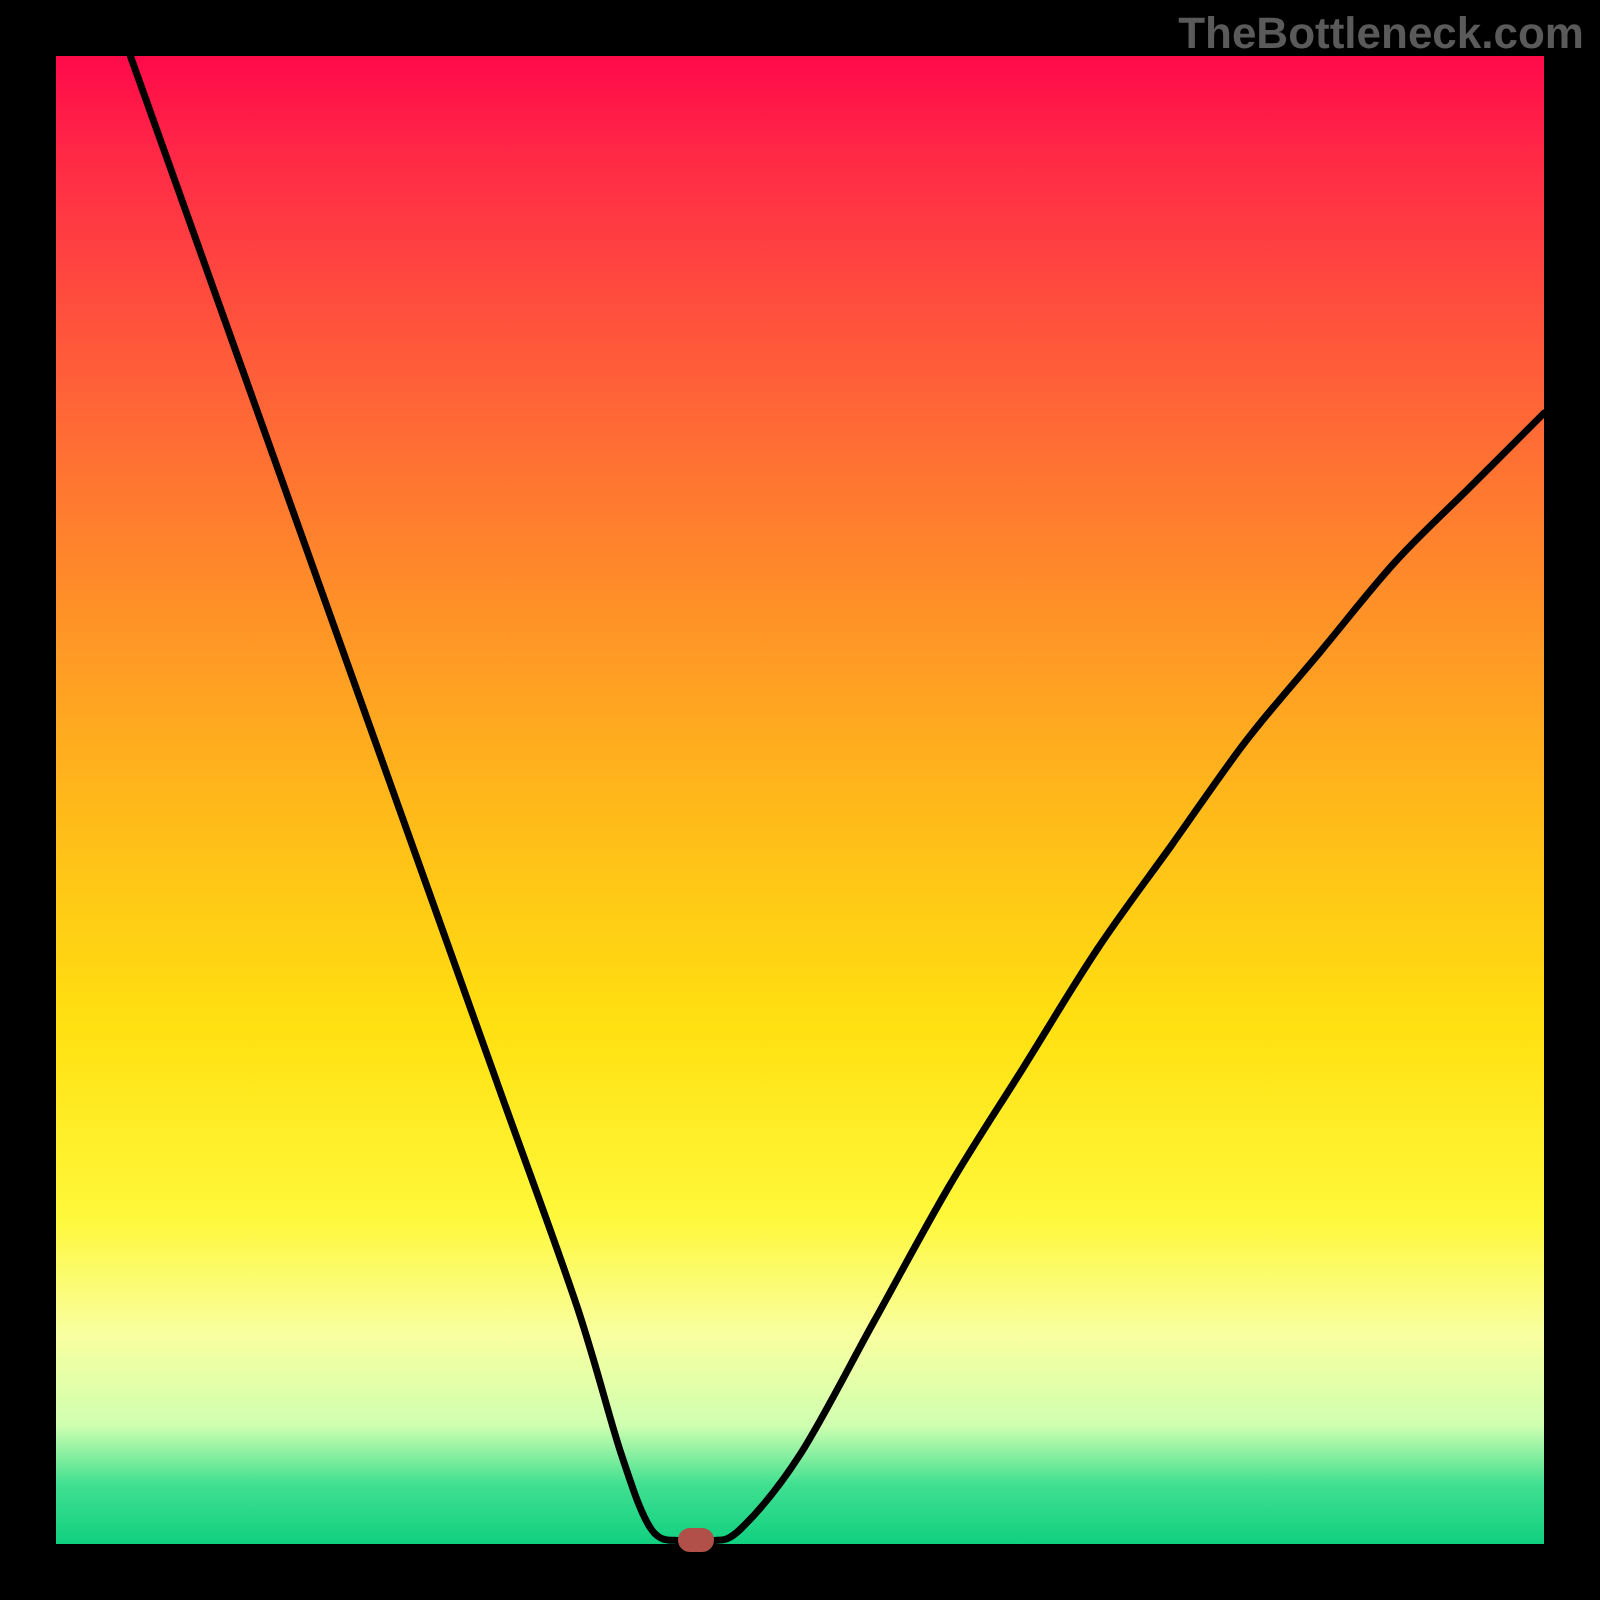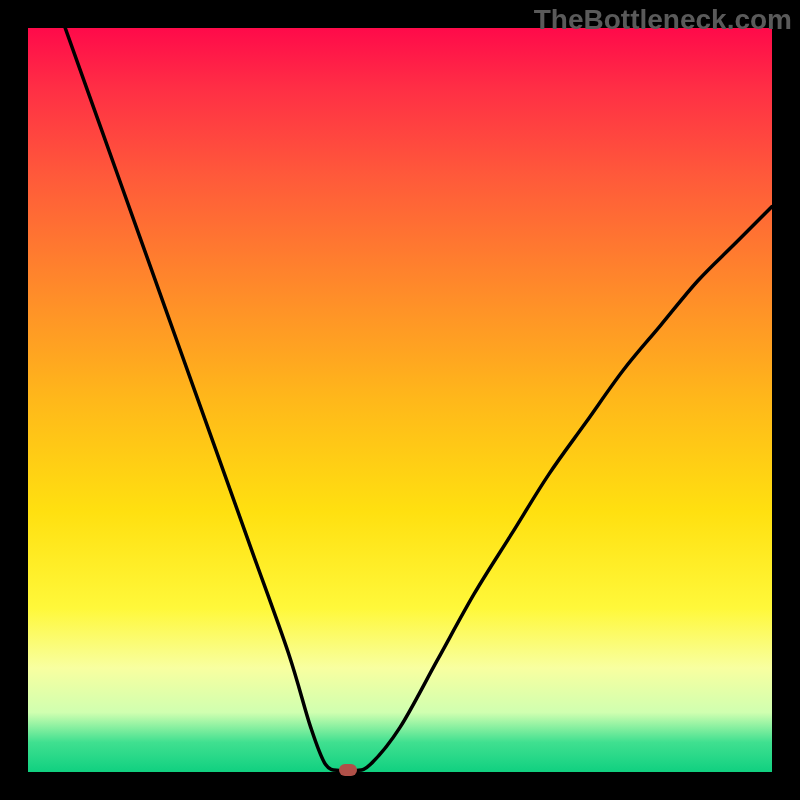--- a/index.html
+++ b/index.html
@@ -12,21 +12,21 @@
     height: 800px;
     background: #000;
     position: relative;
     overflow: hidden;
   }
   .watermark {
     position: absolute;
     top: 4px;
     right: 8px;
     font-family: Arial, sans-serif;
-    font-size: 28px;
+    font-size: 22px;
     font-weight: bold;
     color: #5a5a5a;
     z-index: 10;
   }
   .plot-area {
     position: absolute;
     top: 28px;
     left: 28px;
     width: 744px;
     height: 744px;

